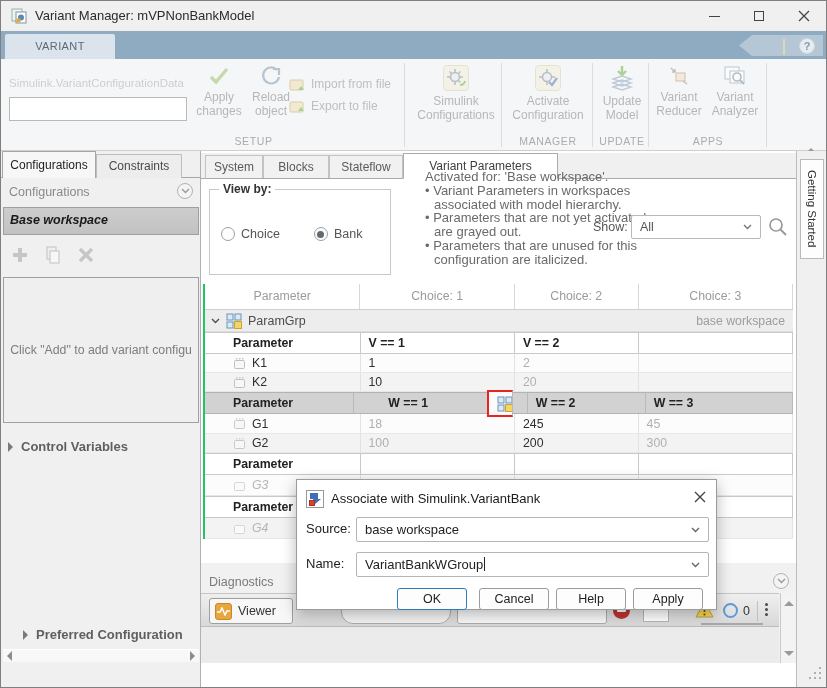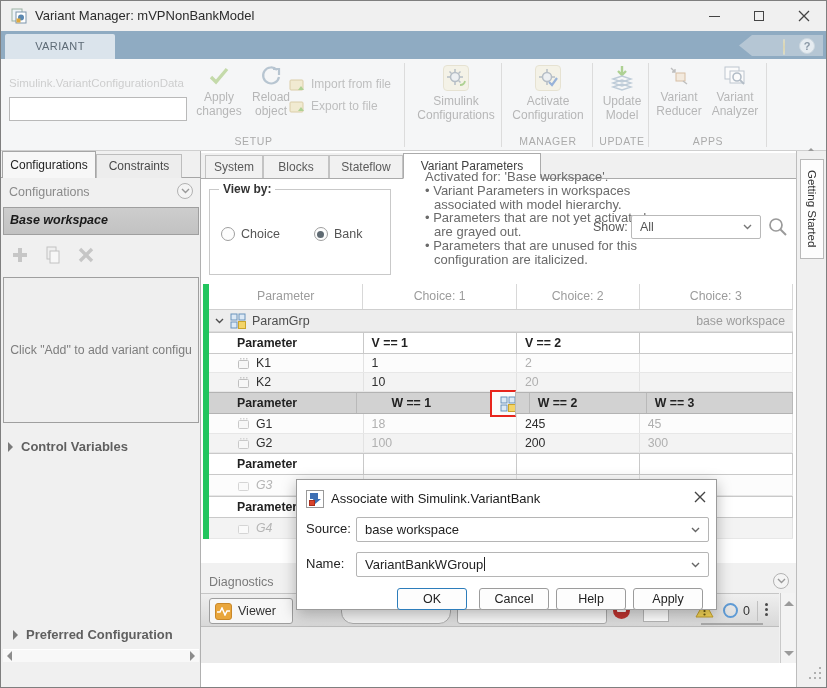--- a/index.html
+++ b/index.html
@@ -79,21 +79,21 @@
   .rdot .in{width:7px;height:7px;border-radius:50%;background:#5f6a72}
   .info{left:224px;top:19px;width:238px;font-size:13px;line-height:13.8px;color:#6a6a6a}
   .info p.b{text-indent:-9px;padding-left:9px}
   .info p.b::before{content:"• "}
   .show-label{left:392px;top:69px;font-size:12.5px;color:#555}
   .show-dd{left:430px;top:64px;width:130px;height:24px;border:1px solid #b9b9b9;border-radius:2px;background:#fff;
            display:flex;align-items:center;justify-content:space-between;padding:0 8px;font-size:12.5px;color:#555}
   .mag{left:566px;top:65px;width:22px;height:22px}
 
   
-  .vtable{left:2px;top:133px;width:590px;border-left:6px solid #22c55e}
+  .vtable{left:2px;top:133px;width:590px;border-left:2px solid #22c55e}
   .trow{display:flex;width:100%}
   .c0{width:156px}.c1{width:155px}.c2{width:124px}.c3{width:155px}
   .thead{height:26px;border-bottom:1px solid #cfcfcf}
   .thead div{line-height:25px;text-align:center;color:#9c9c9c;font-size:12.3px;border-right:1px solid #d8d8d8}
   .grow{height:22px;background:#ededed;border-bottom:1px solid #dcdcdc;align-items:center}
   .grow2{height:21px}
   .gname{display:flex;align-items:center;gap:6px;padding-left:6px;font-size:12.5px;color:#4d4d4d;white-space:nowrap}
   .gws{margin-left:auto;padding-right:8px;font-size:12.3px;color:#9d9d9d}
   .shead{height:22px;background:#fff;border-top:1px solid #c9c9c9;border-bottom:1px solid #c9c9c9}
   .shead div{font-weight:bold;font-size:12.3px;color:#222;line-height:20px;border-right:1px solid #c9c9c9;padding-left:8px;position:relative}
@@ -331,37 +331,37 @@
     </div>
 
     <div class="abs lp-empty">
       <span>Click "Add" to add variant configu</span>
     </div>
 
     <div class="abs lp-section" style="left:7px;top:288px">
       <span class="tri-right" style="border-left-color:#7a7a7a"></span>
       <span>Control Variables</span>
     </div>
-    <div class="abs lp-section" style="left:12px;top:476px">
+    <div class="abs lp-section" style="left:22px;top:476px">
       <span class="tri-right" style="border-left-color:#7a7a7a"></span>
       <span>Preferred Configuration</span>
     </div>
 
     <div class="abs hscroll">
       <span class="tri-left"></span>
       <span class="tri-right"></span>
     </div>
   </div>
 
   <div class="abs main">
     <div class="abs m-tabbar">
       <div class="m-tab" style="width:58px">System</div>
       <div class="m-tab" style="width:66px">Blocks</div>
       <div class="m-tab" style="width:74px">Stateflow</div>
-      <div class="m-tab-active" style="width:138px">Variant Parameters</div>
+      <div class="m-tab-active" style="width:155px">Variant Parameters</div>
     </div>
 
     <div class="abs viewby"></div>
     <div class="abs viewby-legend">View by:</div>
     <div class="abs radio-row">
       <span class="radio">
         <span class="rdot"></span>
         <span>Choice</span>
       </span>
       <span class="radio">

